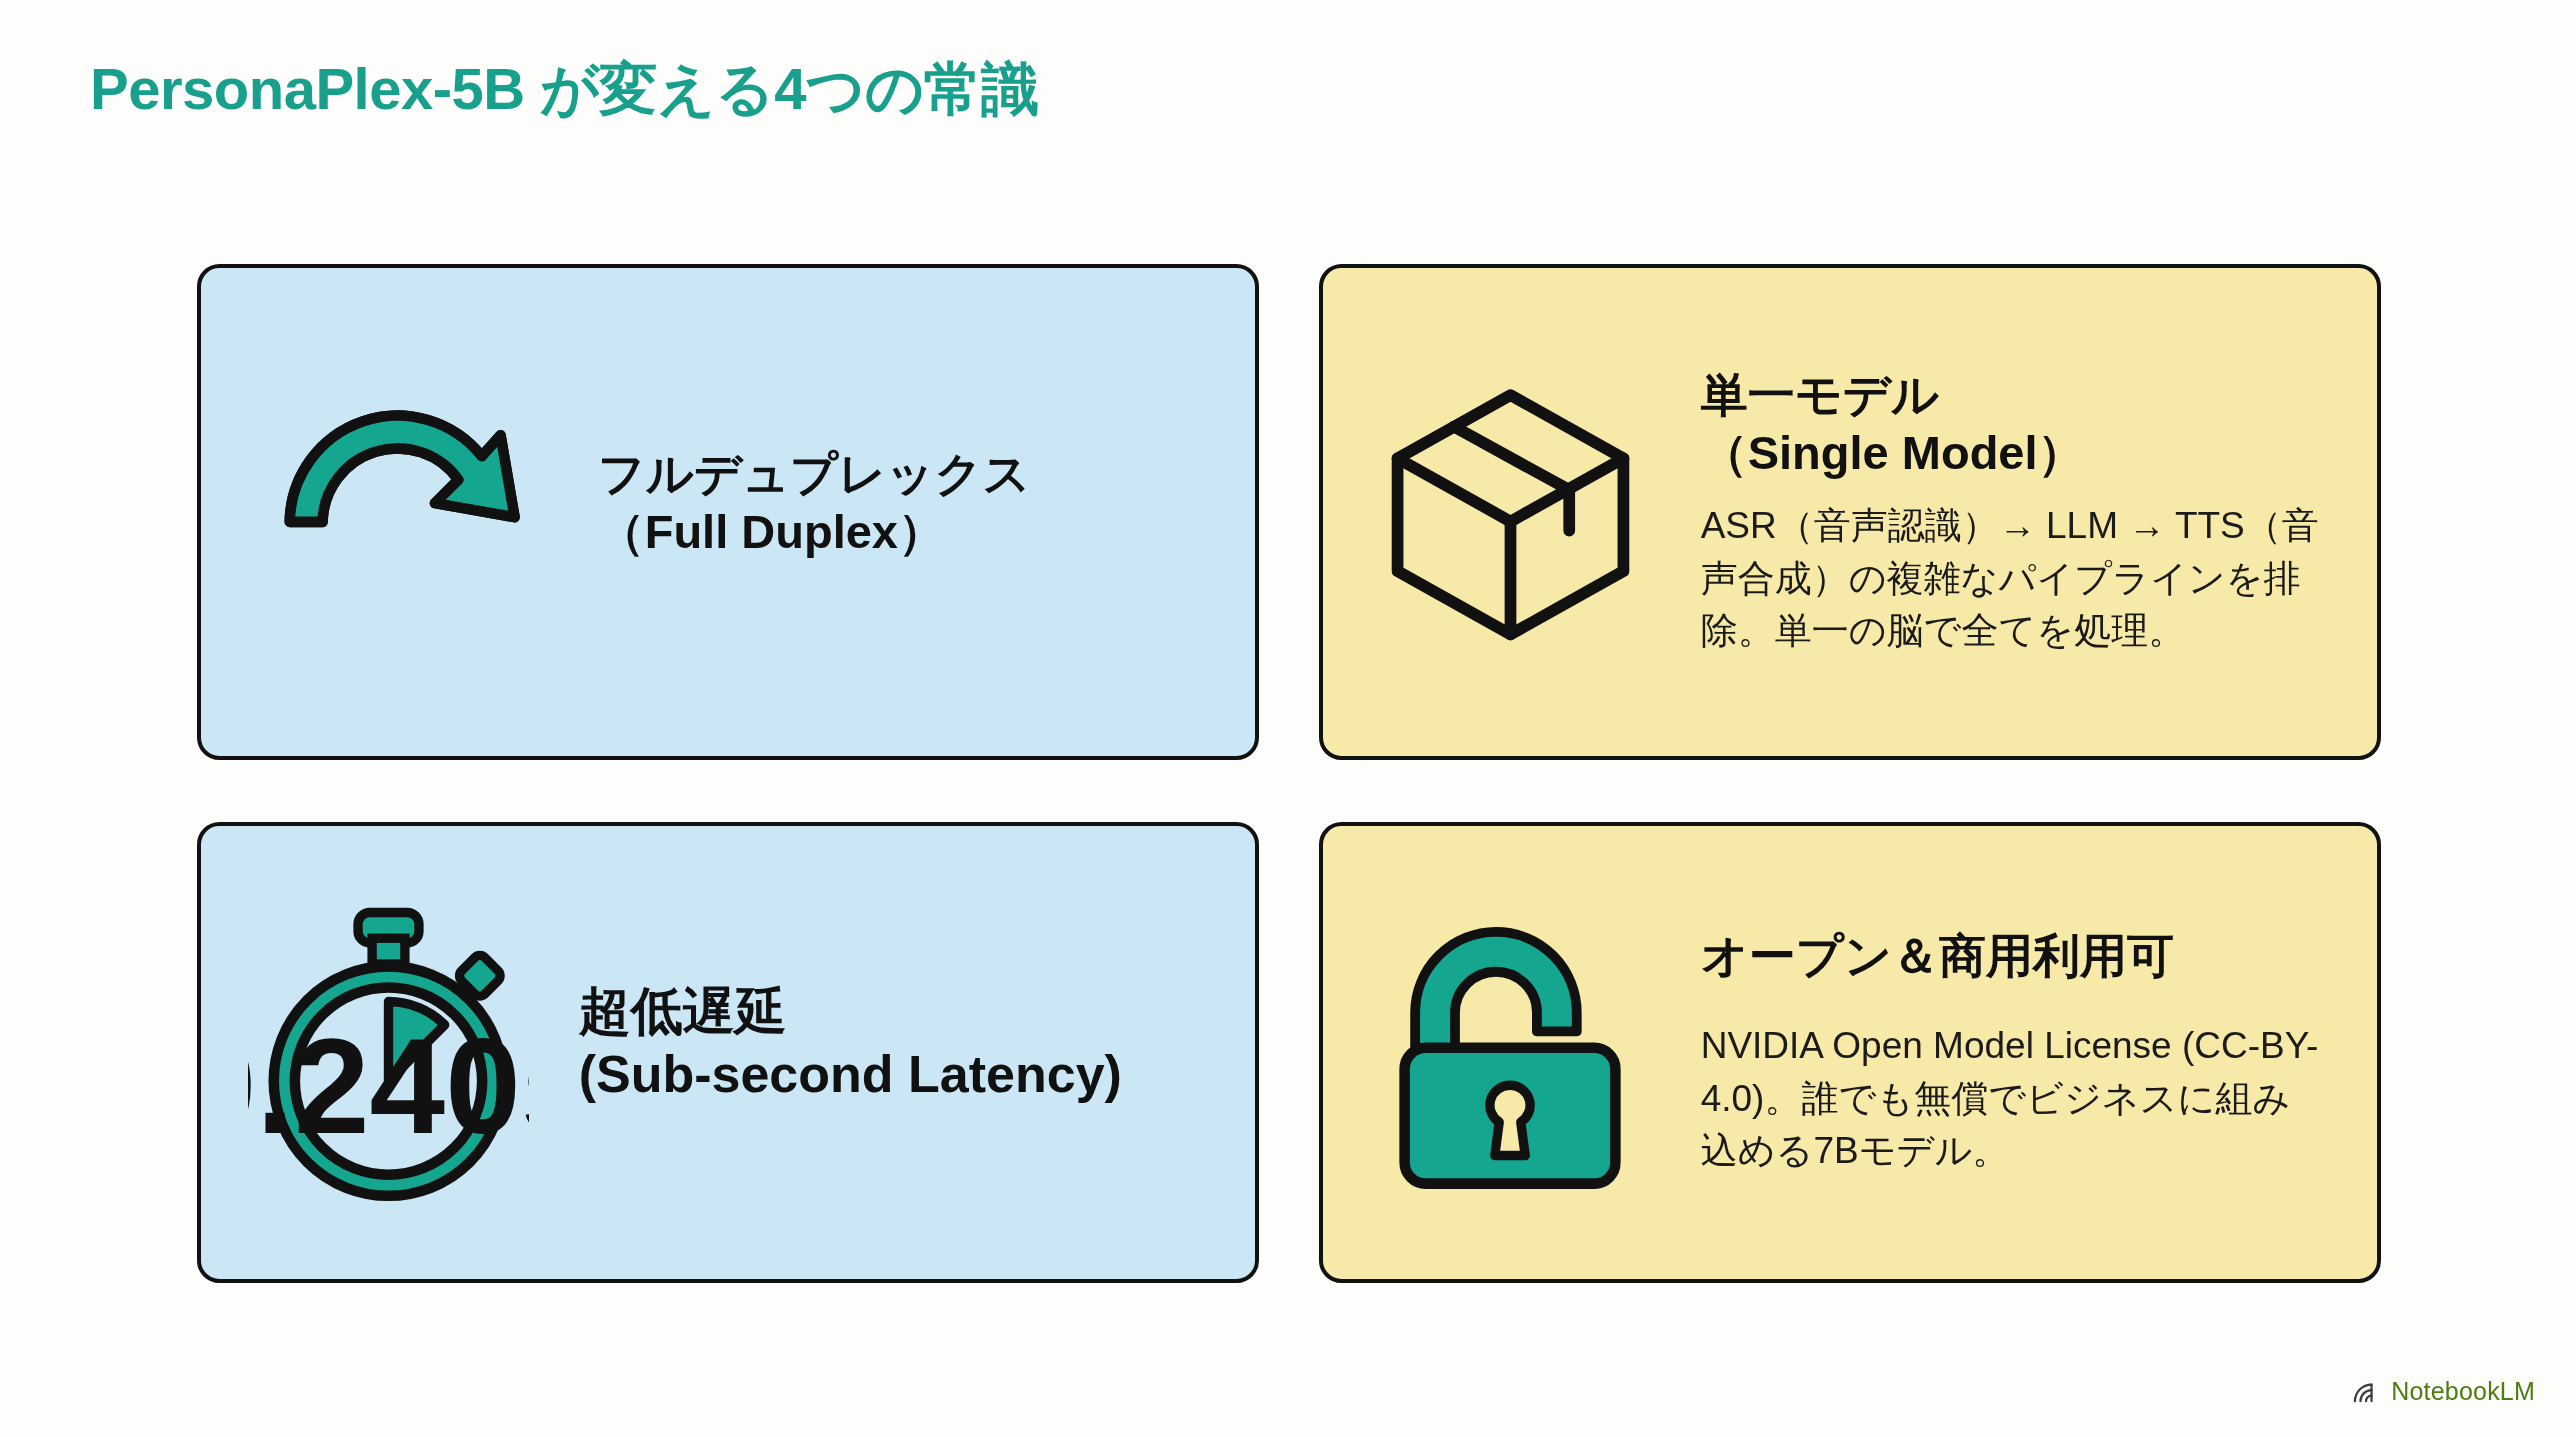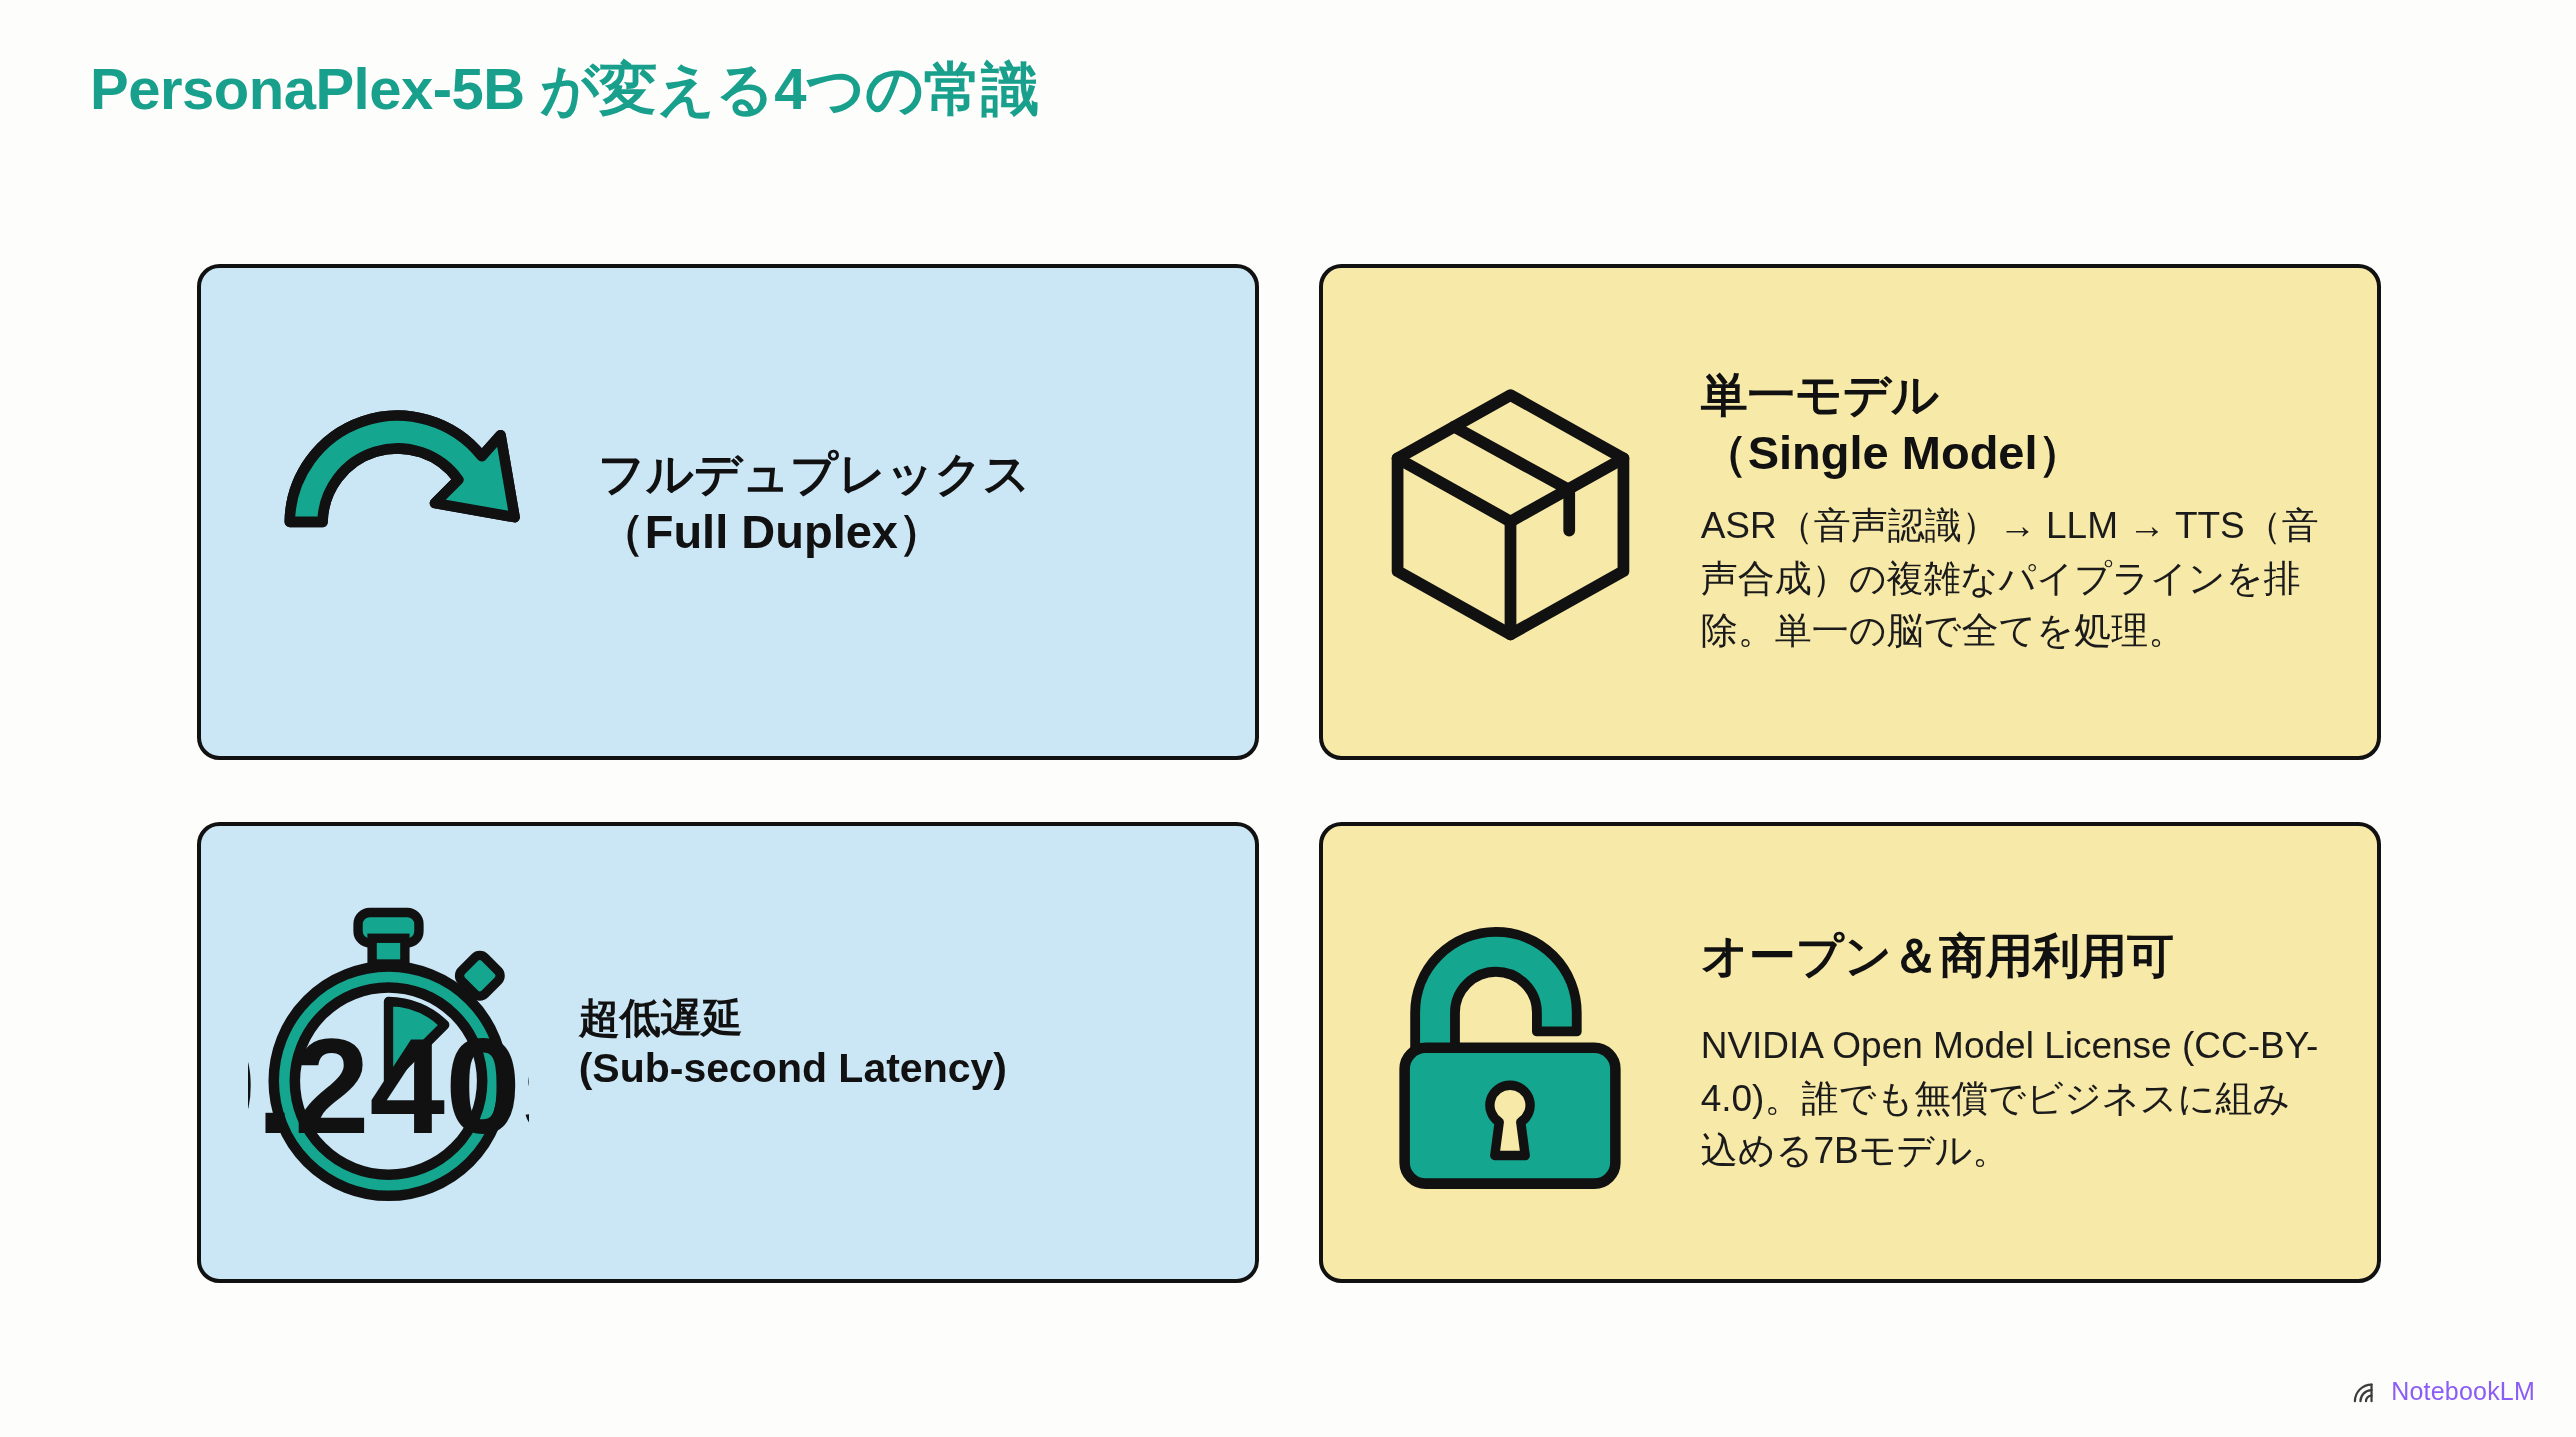--- a/index.html
+++ b/index.html
@@ -92,32 +92,32 @@
     line-height: 1.42;
     margin: 0;
   }
 
   
   .card-1 .card-body { padding-right: 37px; }
   .card-2 .card-icon { width: 374px; }
   .card-3 .card-icon { width: 374px; }
   .card-4 .card-icon { width: 374px; }
 
-  .card-3 .card-title { font-size: 41px; }
+  .card-3 .card-title { font-size: 52px; }
   .card-4 .card-title { font-size: 47px; }
 
   
   .watermark {
     position: absolute;
     right: 41px;
     bottom: 32px;
     display: flex;
     align-items: center;
     gap: 11.2px;
-    color: #8b5cf6;
+    color: #4d7c0f;
     font-size: 25px;
     font-weight: 500;
     letter-spacing: 0.2px;
   }
   .watermark svg { display: block; }
 
   
   .sw-label {
     font-family: "Liberation Sans", sans-serif;
     font-size: 58px;

